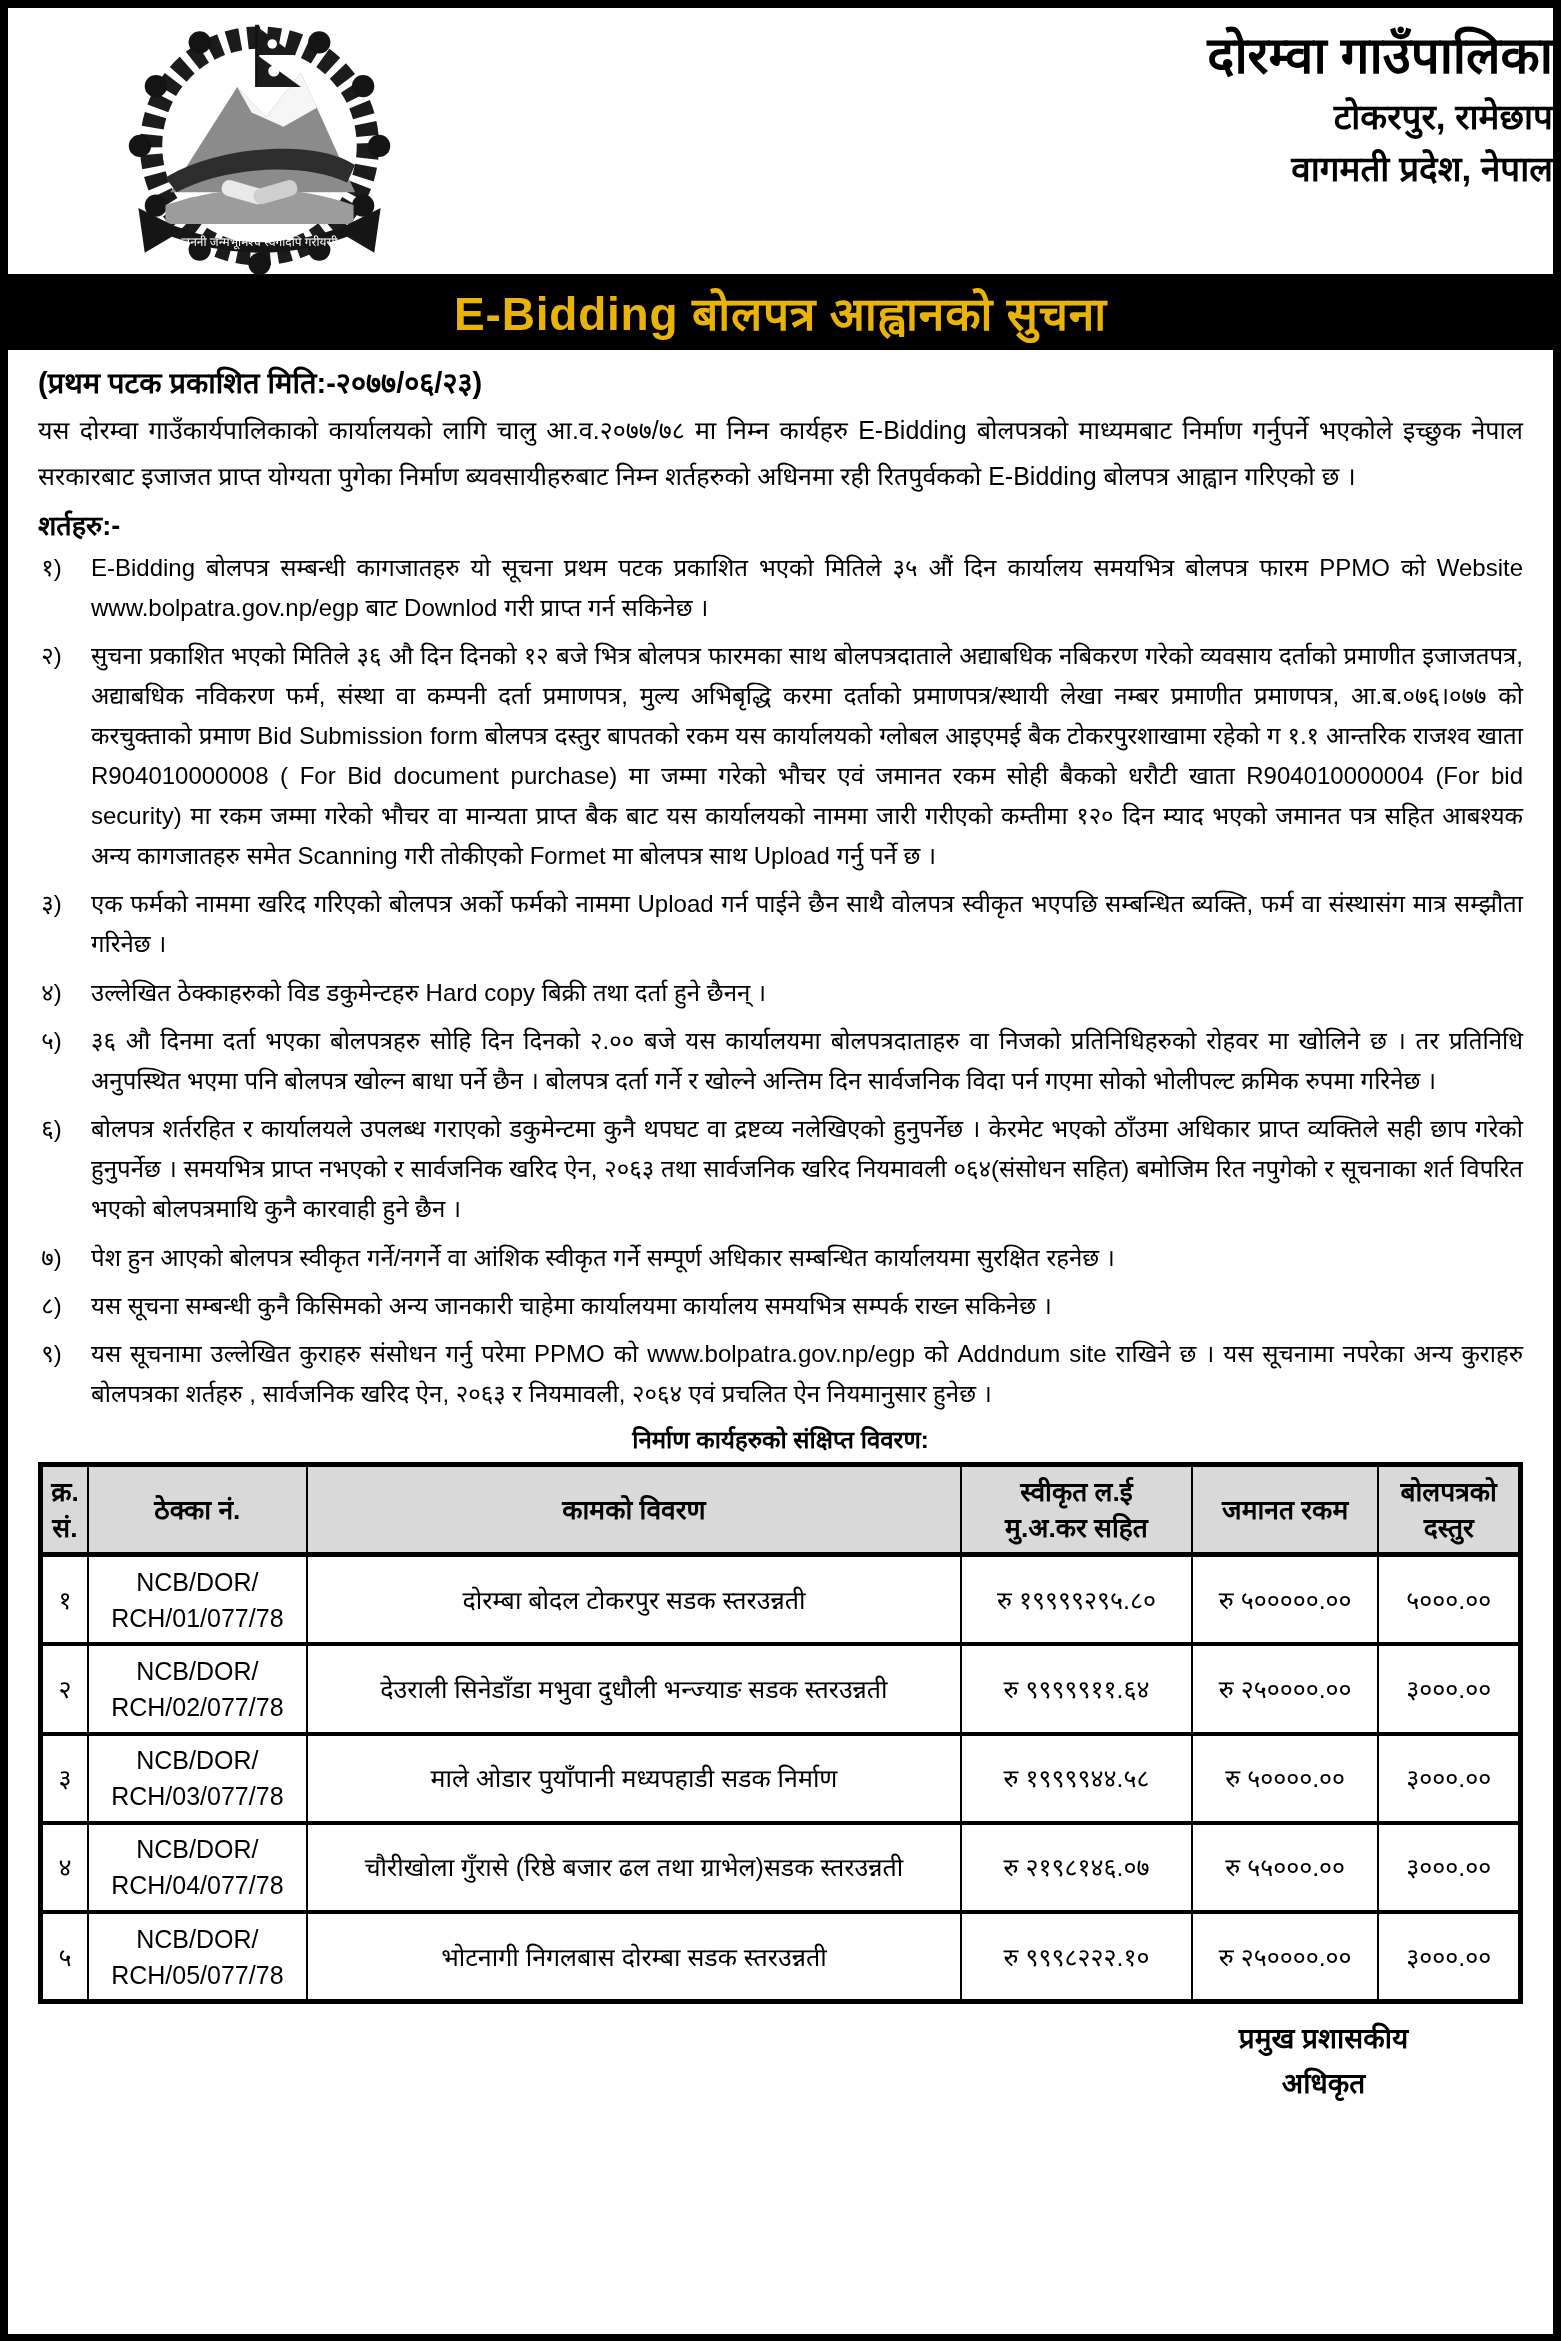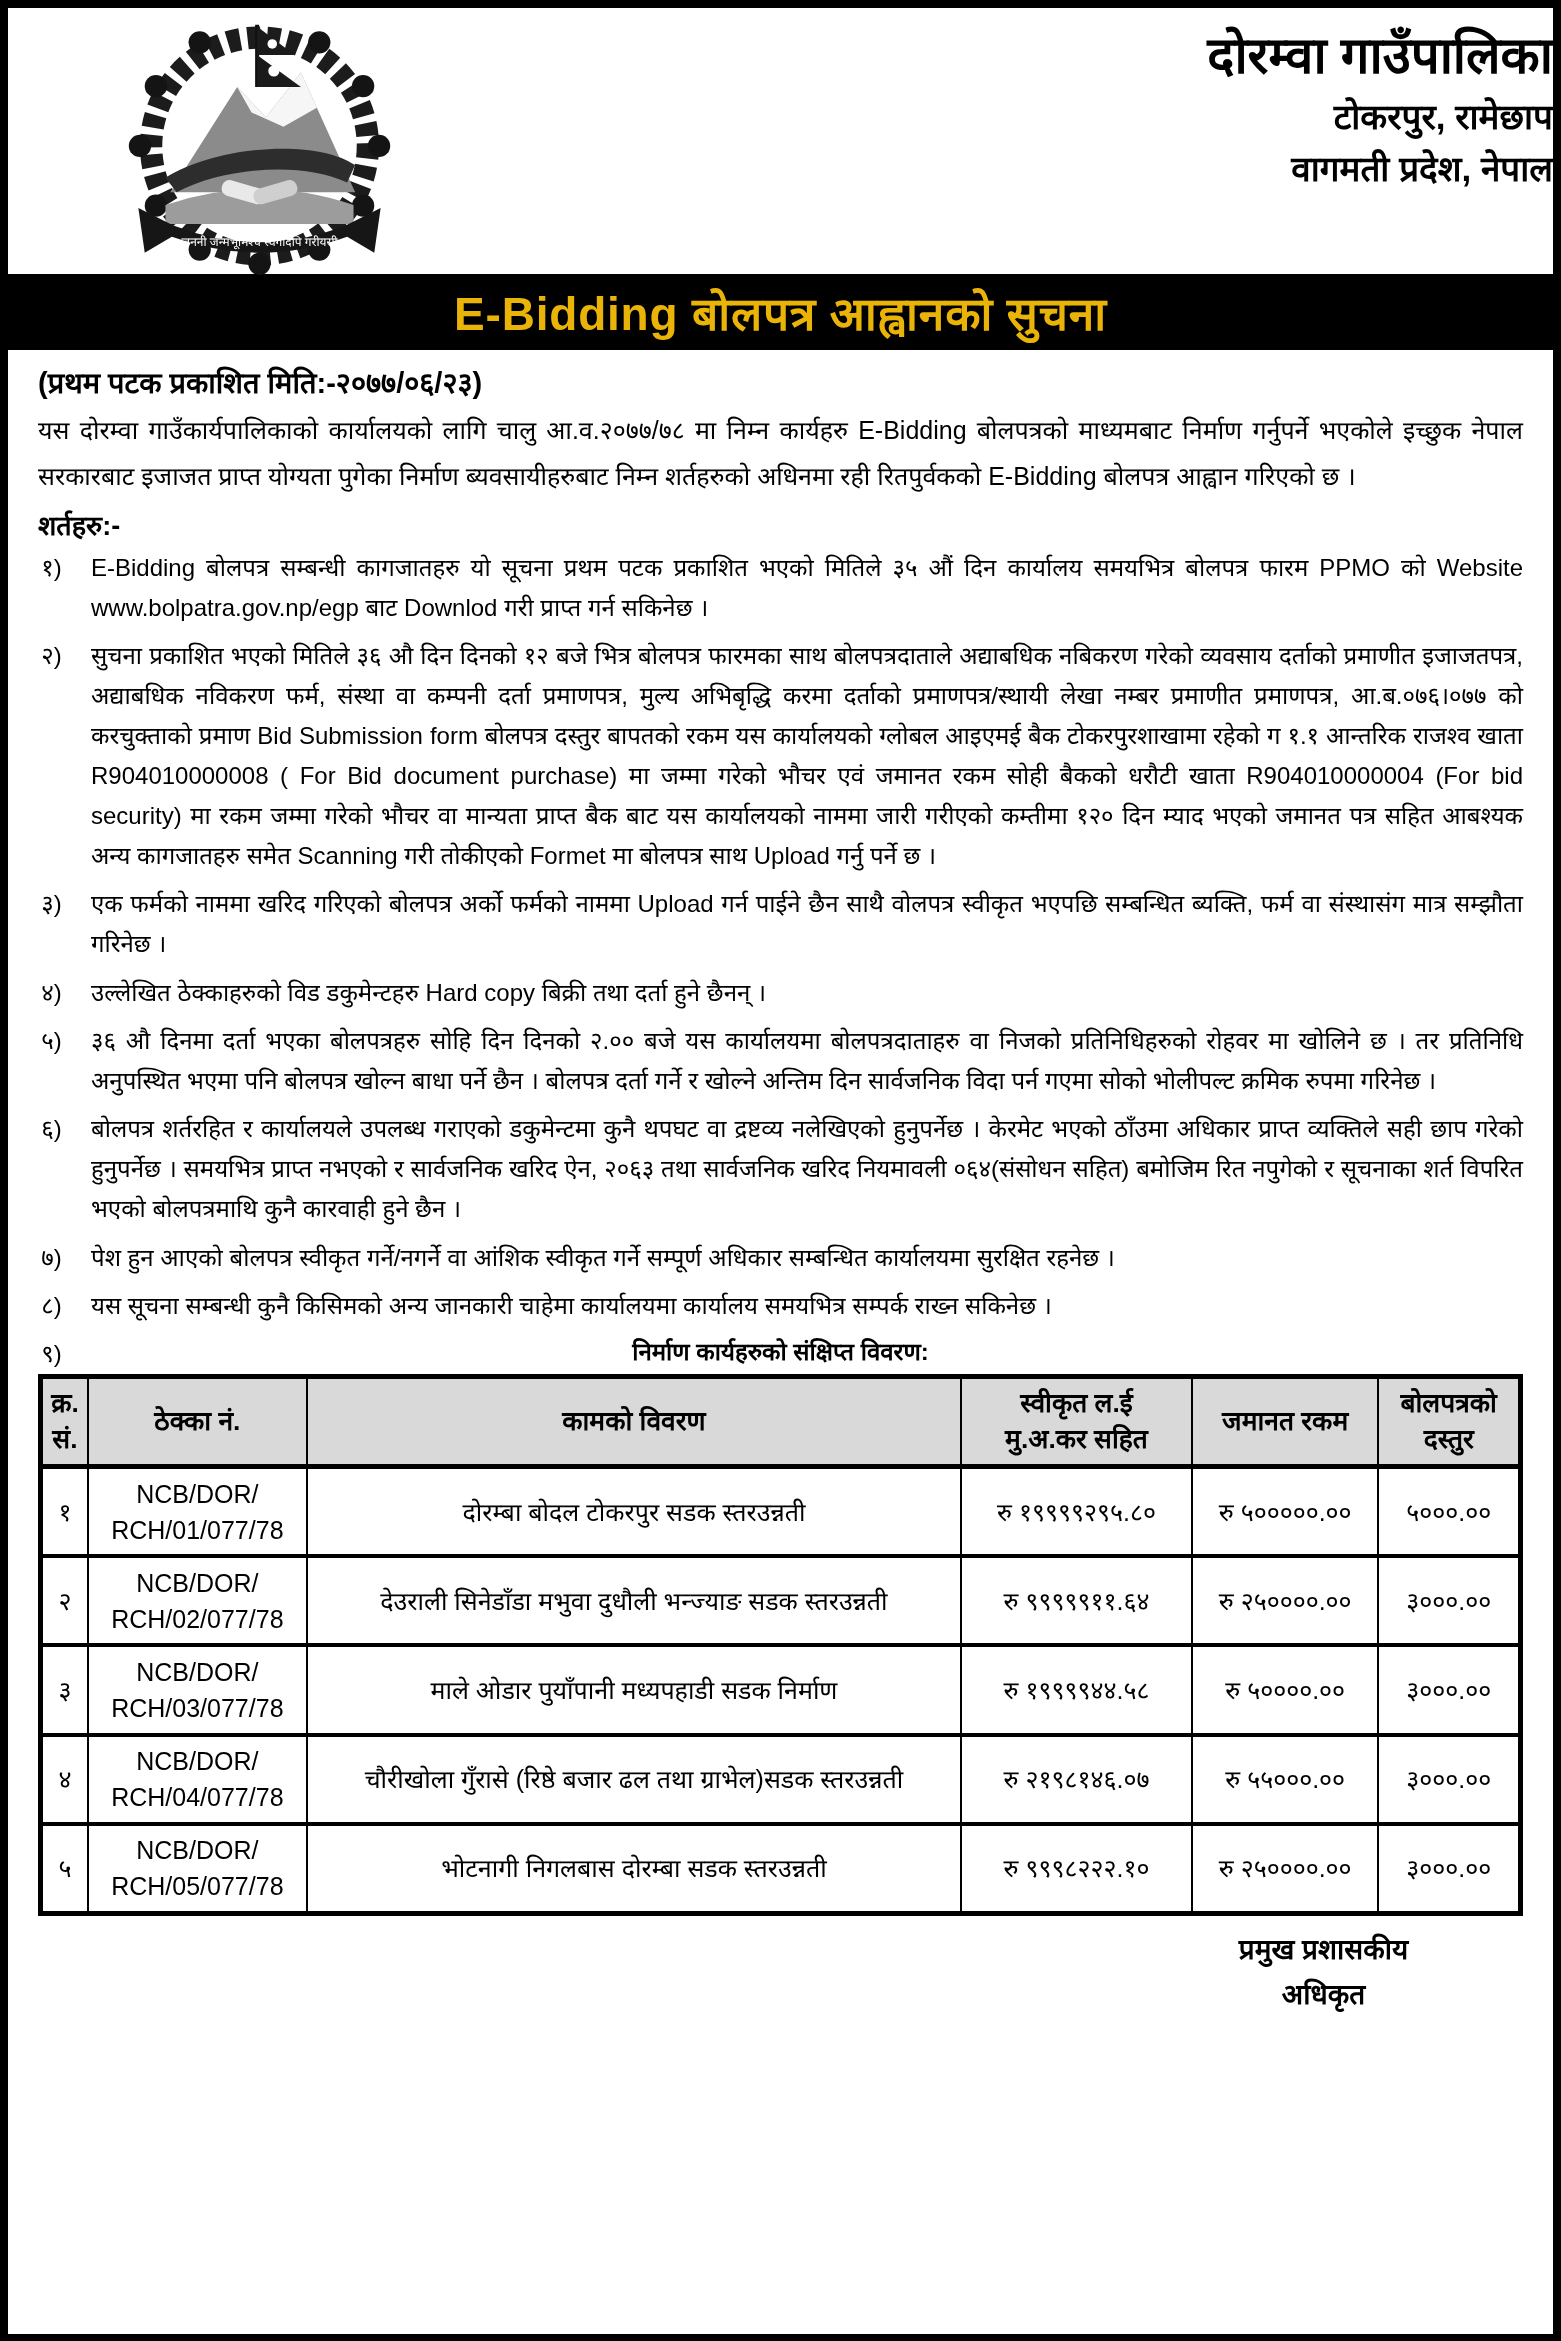--- a/index.html
+++ b/index.html
@@ -151,20 +151,21 @@
     <div class="cond">
       <span class="cnum">७)</span>
       <span>पेश हुन आएको बोलपत्र स्वीकृत गर्ने/नगर्ने वा आंशिक स्वीकृत गर्ने सम्पूर्ण अधिकार सम्बन्धित कार्यालयमा सुरक्षित रहनेछ ।</span>
     </div>
     <div class="cond">
       <span class="cnum">८)</span>
       <span>यस सूचना सम्बन्धी कुनै किसिमको अन्य जानकारी चाहेमा कार्यालयमा कार्यालय समयभित्र सम्पर्क राख्न सकिनेछ ।</span>
     </div>
     <div class="cond">
       <span class="cnum">९)</span>
+      <span>यस सूचनामा उल्लेखित कुराहरु संसोधन गर्नु परेमा PPMO को www.bolpatra.gov.np/egp को Addndum site राखिने छ । यस सूचनामा नपरेका अन्य कुराहरु बोलपत्रका शर्तहरु , सार्वजनिक खरिद ऐन, २०६३ र नियमावली, २०६४ एवं प्रचलित ऐन नियमानुसार हुनेछ ।</span>
     </div>
 
     <div class="tbl-title">निर्माण कार्यहरुको संक्षिप्त विवरण:</div>
 
     <table class="works">
       <thead>
         <tr>
           <th class="col-sn">
             <div>क्र.</div>
             <div>सं.</div>

